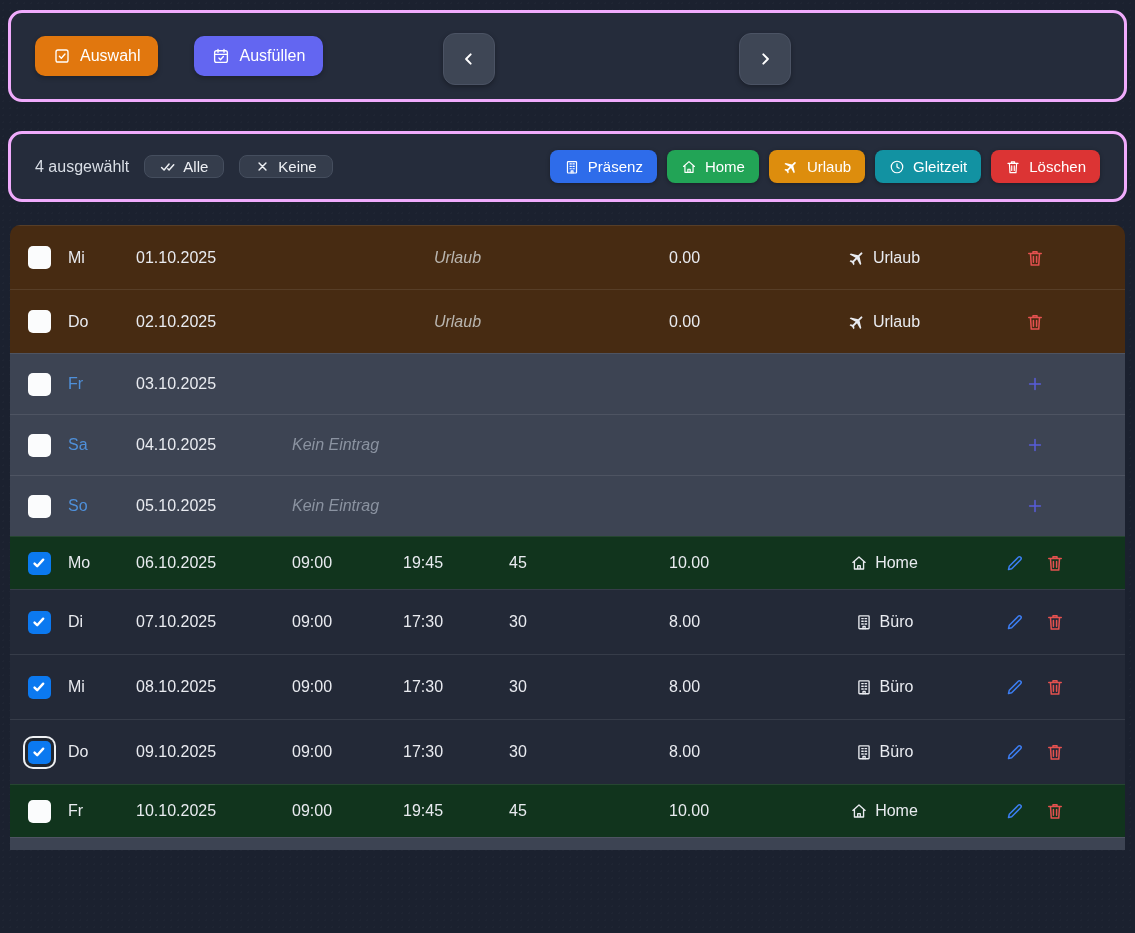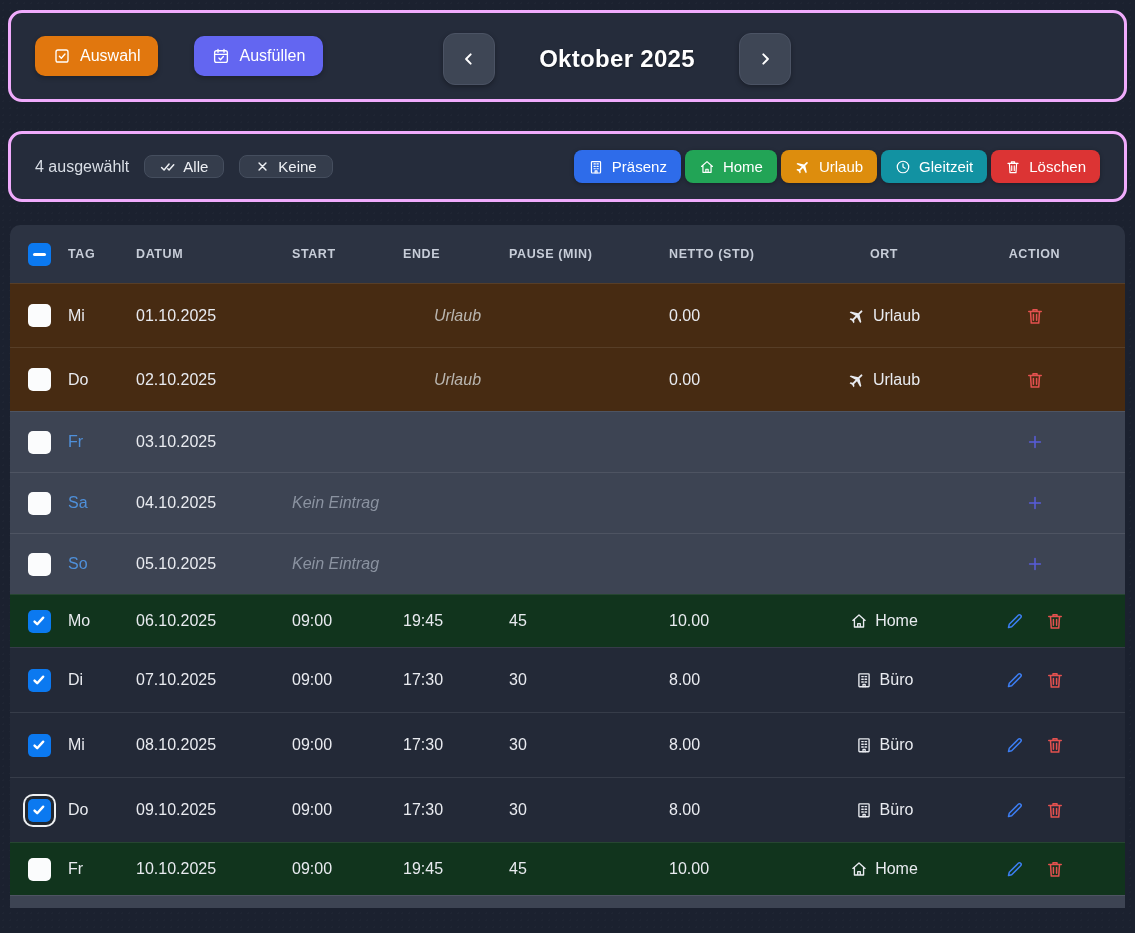--- a/index.html
+++ b/index.html
@@ -39,21 +39,21 @@
   
   .selbar { margin-top:29px; height:71px; display:flex; align-items:center; justify-content:space-between; padding:0 24px; }
   .sel-left { display:flex; align-items:center; gap:15px; }
   .count { font-size:16px; color:#d9dee6; }
   .chip {
     display:inline-flex; align-items:center; gap:8px;
     background:#353d4c; border:1px solid #454e5e; color:#eef0f4;
     padding:2px 15px; border-radius:8px; font-size:15px; cursor:pointer; font-family:inherit;
   }
   .chip .ic { width:15px; height:15px; }
-  .bulk { display:flex; gap:4px; }
+  .bulk { display:flex; gap:10px; }
   .bbtn {
     display:inline-flex; align-items:center; gap:8px;
     border:none; border-radius:8px; color:#fff; padding:8px 14px;
     font-size:15px; font-weight:500; font-family:inherit; cursor:pointer;
     box-shadow:0 1px 4px rgba(0,0,0,.3);
   }
   .bbtn .ic { width:16px; height:16px; }
   
   .table { margin:23px 10px 0; border-radius:10px 10px 0 0; overflow:hidden; }
   .thead, .row {
@@ -116,21 +116,20 @@
         <path d="M8 3.2V7M16 3.2V7M3.5 9.8h17M9.2 14.8l2.1 2.1 3.9-4.2"></path>
       </svg>
     <span data-name="ausfuellen-label">Ausfüllen</span>
   </button>
   <div class="month-nav" data-name="month-navigation">
     <button class="nav-btn" data-name="prev-month-button">
       <svg class="ic " data-name="chevron-left-icon" viewBox="0 0 24 24" fill="none" stroke="currentColor" stroke-width="1.8" stroke-linecap="round" stroke-linejoin="round">
           <path d="M14 6.5L8.5 12l5.5 5.5"></path>
         </svg>
     </button>
-    <div class="month-title" data-name="month-title">Oktober 2025</div>
     <button class="nav-btn" data-name="next-month-button">
       <svg class="ic " data-name="chevron-right-icon" viewBox="0 0 24 24" fill="none" stroke="currentColor" stroke-width="1.8" stroke-linecap="round" stroke-linejoin="round">
           <path d="M10 6.5l5.5 5.5-5.5 5.5"></path>
         </svg>
     </button>
   </div>
 </div>
 
 <div class="card selbar" data-name="selection-bar">
   <div class="sel-left">
@@ -178,35 +177,20 @@
       <button class="bbtn" style="background:#dc3434" data-name="loeschen-button">
         <svg class="ic " data-name="trash-icon" viewBox="0 0 24 24" fill="none" stroke="currentColor" stroke-width="1.8" stroke-linecap="round" stroke-linejoin="round">
           <path d="M4.5 6.6h15M9.6 6.3V4.4h4.8v1.9M6.6 6.8l.9 13.7h9l.9-13.7M10.1 10.2v6.9M13.9 10.2v6.9"></path>
         </svg>
         <span data-name="bulk-action-label">Löschen</span>
       </button>
     </div>
 </div>
 
 <div class="table" data-name="timesheet-table">
-  <div class="thead" id="thead" data-name="table-header-row">
-      <div class="th cb-cell">
-        <span class="checkbox indet" data-name="select-all-checkbox">
-          <span class="minus" data-name="indeterminate-mark"></span>
-        </span>
-      </div>
-      <div class="th " data-name="column-header-0">TAG</div>
-      <div class="th " data-name="column-header-1">DATUM</div>
-      <div class="th " data-name="column-header-2">START</div>
-      <div class="th " data-name="column-header-3">ENDE</div>
-      <div class="th " data-name="column-header-4">PAUSE (MIN)</div>
-      <div class="th " data-name="column-header-5">NETTO (STD)</div>
-      <div class="th tc" data-name="column-header-6">ORT</div>
-      <div class="th tc" data-name="column-header-7">ACTION</div>
-    </div>
   <div id="tbody" data-name="table-body">
       <div class="row r-vacation" data-name="table-row-01.10.2025">
         <div class="td cb-cell">
           <span class="checkbox " data-name="row-checkbox"></span>
         </div>
         <div class="td day c2 " data-name="day-cell">Mi</div>
         <div class="td c3" data-name="date-cell">01.10.2025</div>
         <div class="td note nv" data-name="note-cell">Urlaub</div>
         <div class="td c7" data-name="netto-cell">0.00</div>
         <div class="td c8 ort" data-name="ort-cell">

